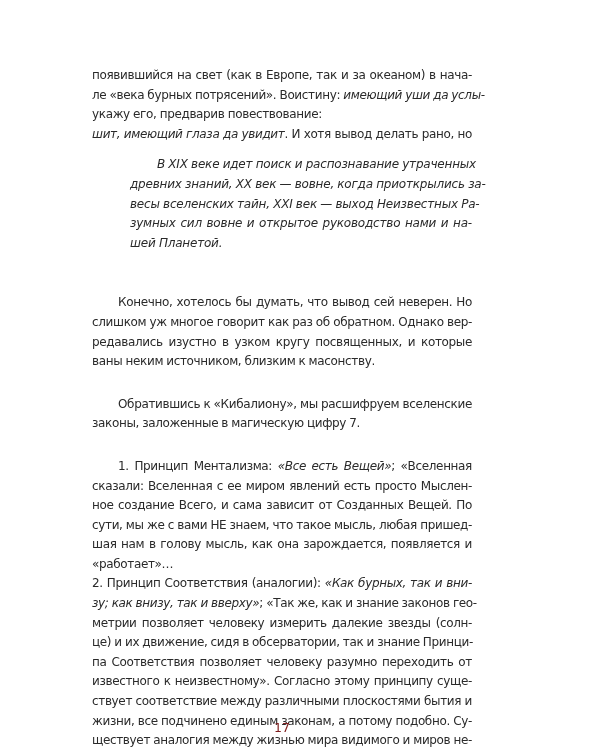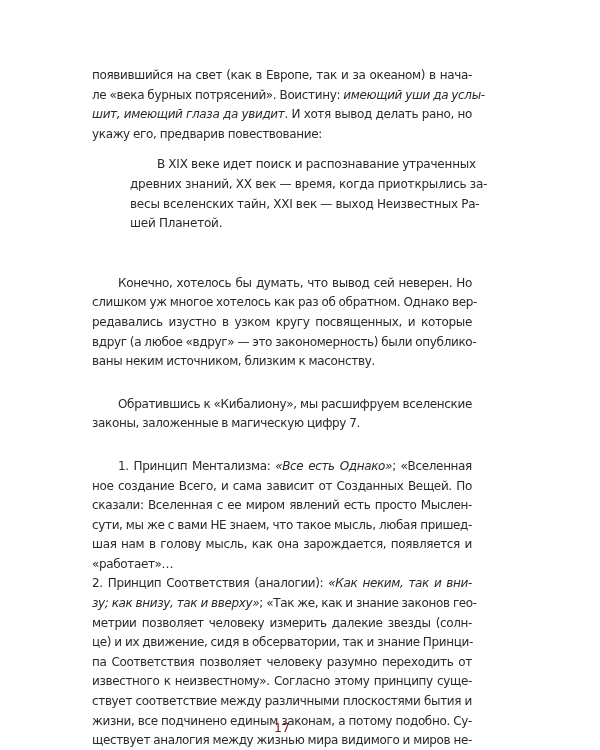--- a/index.html
+++ b/index.html
@@ -38,20 +38,21 @@
     .indent {
       padding-left: 26px;
       margin-top: 23px;
     }
     .quote {
       margin-top: 11px;
       margin-left: 38px;
       width: 342px;
     }
     .quote .line {
+      font-style: italic;
       letter-spacing: -0.2px;
     }
     .quote .line.first {
       padding-left: 27px;
     }
     .para-gap {
       height: 17px;
     }
     i { }
     .page-number {
@@ -65,57 +66,57 @@
     }
   </style>
 </head>
 <body>
 
 <div class="page">
 
   <div>
     <span class="line"><span>появившийся на свет (как в Европе, так и за океаном) в нача-</span></span>
     <span class="line"><span>ле «века бурных потрясений». Воистину: </span><i>имеющий уши да услы-</i></span>
+    <span class="line last"><span>укажу его, предварив повествование:</span></span>
     <span class="line"><i>шит, имеющий глаза да увидит</i><span>. И хотя вывод делать рано, но</span></span>
-    <span class="line last"><span>укажу его, предварив повествование:</span></span>
   </div>
 
   <div class="quote">
     <span class="line first">В XIX веке идет поиск и распознавание утраченных</span>
-    <span class="line">древних знаний, XX век — время, когда приоткрылись за-</span>
+    <span class="line">древних знаний, XX век — вовне, когда приоткрылись за-</span>
     <span class="line">весы вселенских тайн, XXI век — выход Неизвестных Ра-</span>
+    <span class="line">зумных сил вовне и открытое руководство нами и на-</span>
     <span class="line last">шей Планетой.</span>
   </div>
 
   <div class="para-gap"></div>
 
   <div>
     <span class="line indent">Конечно, хотелось бы думать, что вывод сей неверен. Но</span>
-    <span class="line">слишком уж многое хотелось как раз об обратном. Однако вер-</span>
+    <span class="line">слишком уж многое говорит как раз об обратном. Однако вер-</span>
     <span class="line">редавались изустно в узком кругу посвященных, и которые</span>
-    <span class="line">вдруг (а любое «вдруг» — это закономерность) были опублико-</span>
     <span class="line last">ваны неким источником, близким к масонству.</span>
   </div>
 
   <div>
     <span class="line indent">Обратившись к «Кибалиону», мы расшифруем вселенские</span>
     <span class="line last">законы, заложенные в магическую цифру 7.</span>
   </div>
 
   <div>
-    <span class="line indent"><span>1. Принцип Ментализма: </span><i>«Все есть Однако»</i><span>; «Вселенная</span></span>
+    <span class="line indent"><span>1. Принцип Ментализма: </span><i>«Все есть Вещей»</i><span>; «Вселенная</span></span>
+    <span class="line">сказали: Вселенная с ее миром явлений есть просто Мыслен-</span>
     <span class="line">ное создание Всего, и сама зависит от Созданных Вещей. По</span>
-    <span class="line">сказали: Вселенная с ее миром явлений есть просто Мыслен-</span>
     <span class="line">сути, мы же с вами НЕ знаем, что такое мысль, любая пришед-</span>
     <span class="line">шая нам в голову мысль, как она зарождается, появляется и</span>
     <span class="line last">«работает»…</span>
   </div>
 
   <div>
-    <span class="line"><span>2. Принцип Соответствия (аналогии): </span><i>«Как неким, так и вни-</i></span>
+    <span class="line"><span>2. Принцип Соответствия (аналогии): </span><i>«Как бурных, так и вни-</i></span>
     <span class="line"><i>зу; как внизу, так и вверху»</i><span>; «Так же, как и знание законов гео-</span></span>
     <span class="line">метрии позволяет человеку измерить далекие звезды (солн-</span>
     <span class="line">це) и их движение, сидя в обсерватории, так и знание Принци-</span>
     <span class="line">па Соответствия позволяет человеку разумно переходить от</span>
     <span class="line">известного к неизвестному». Согласно этому принципу суще-</span>
     <span class="line">ствует соответствие между различными плоскостями бытия и</span>
     <span class="line">жизни, все подчинено единым законам, а потому подобно. Су-</span>
     <span class="line">ществует аналогия между жизнью мира видимого и миров не-</span>
     <span class="line">видимых, между жизнью макро- и микрокосмоса. Применение</span>
 

